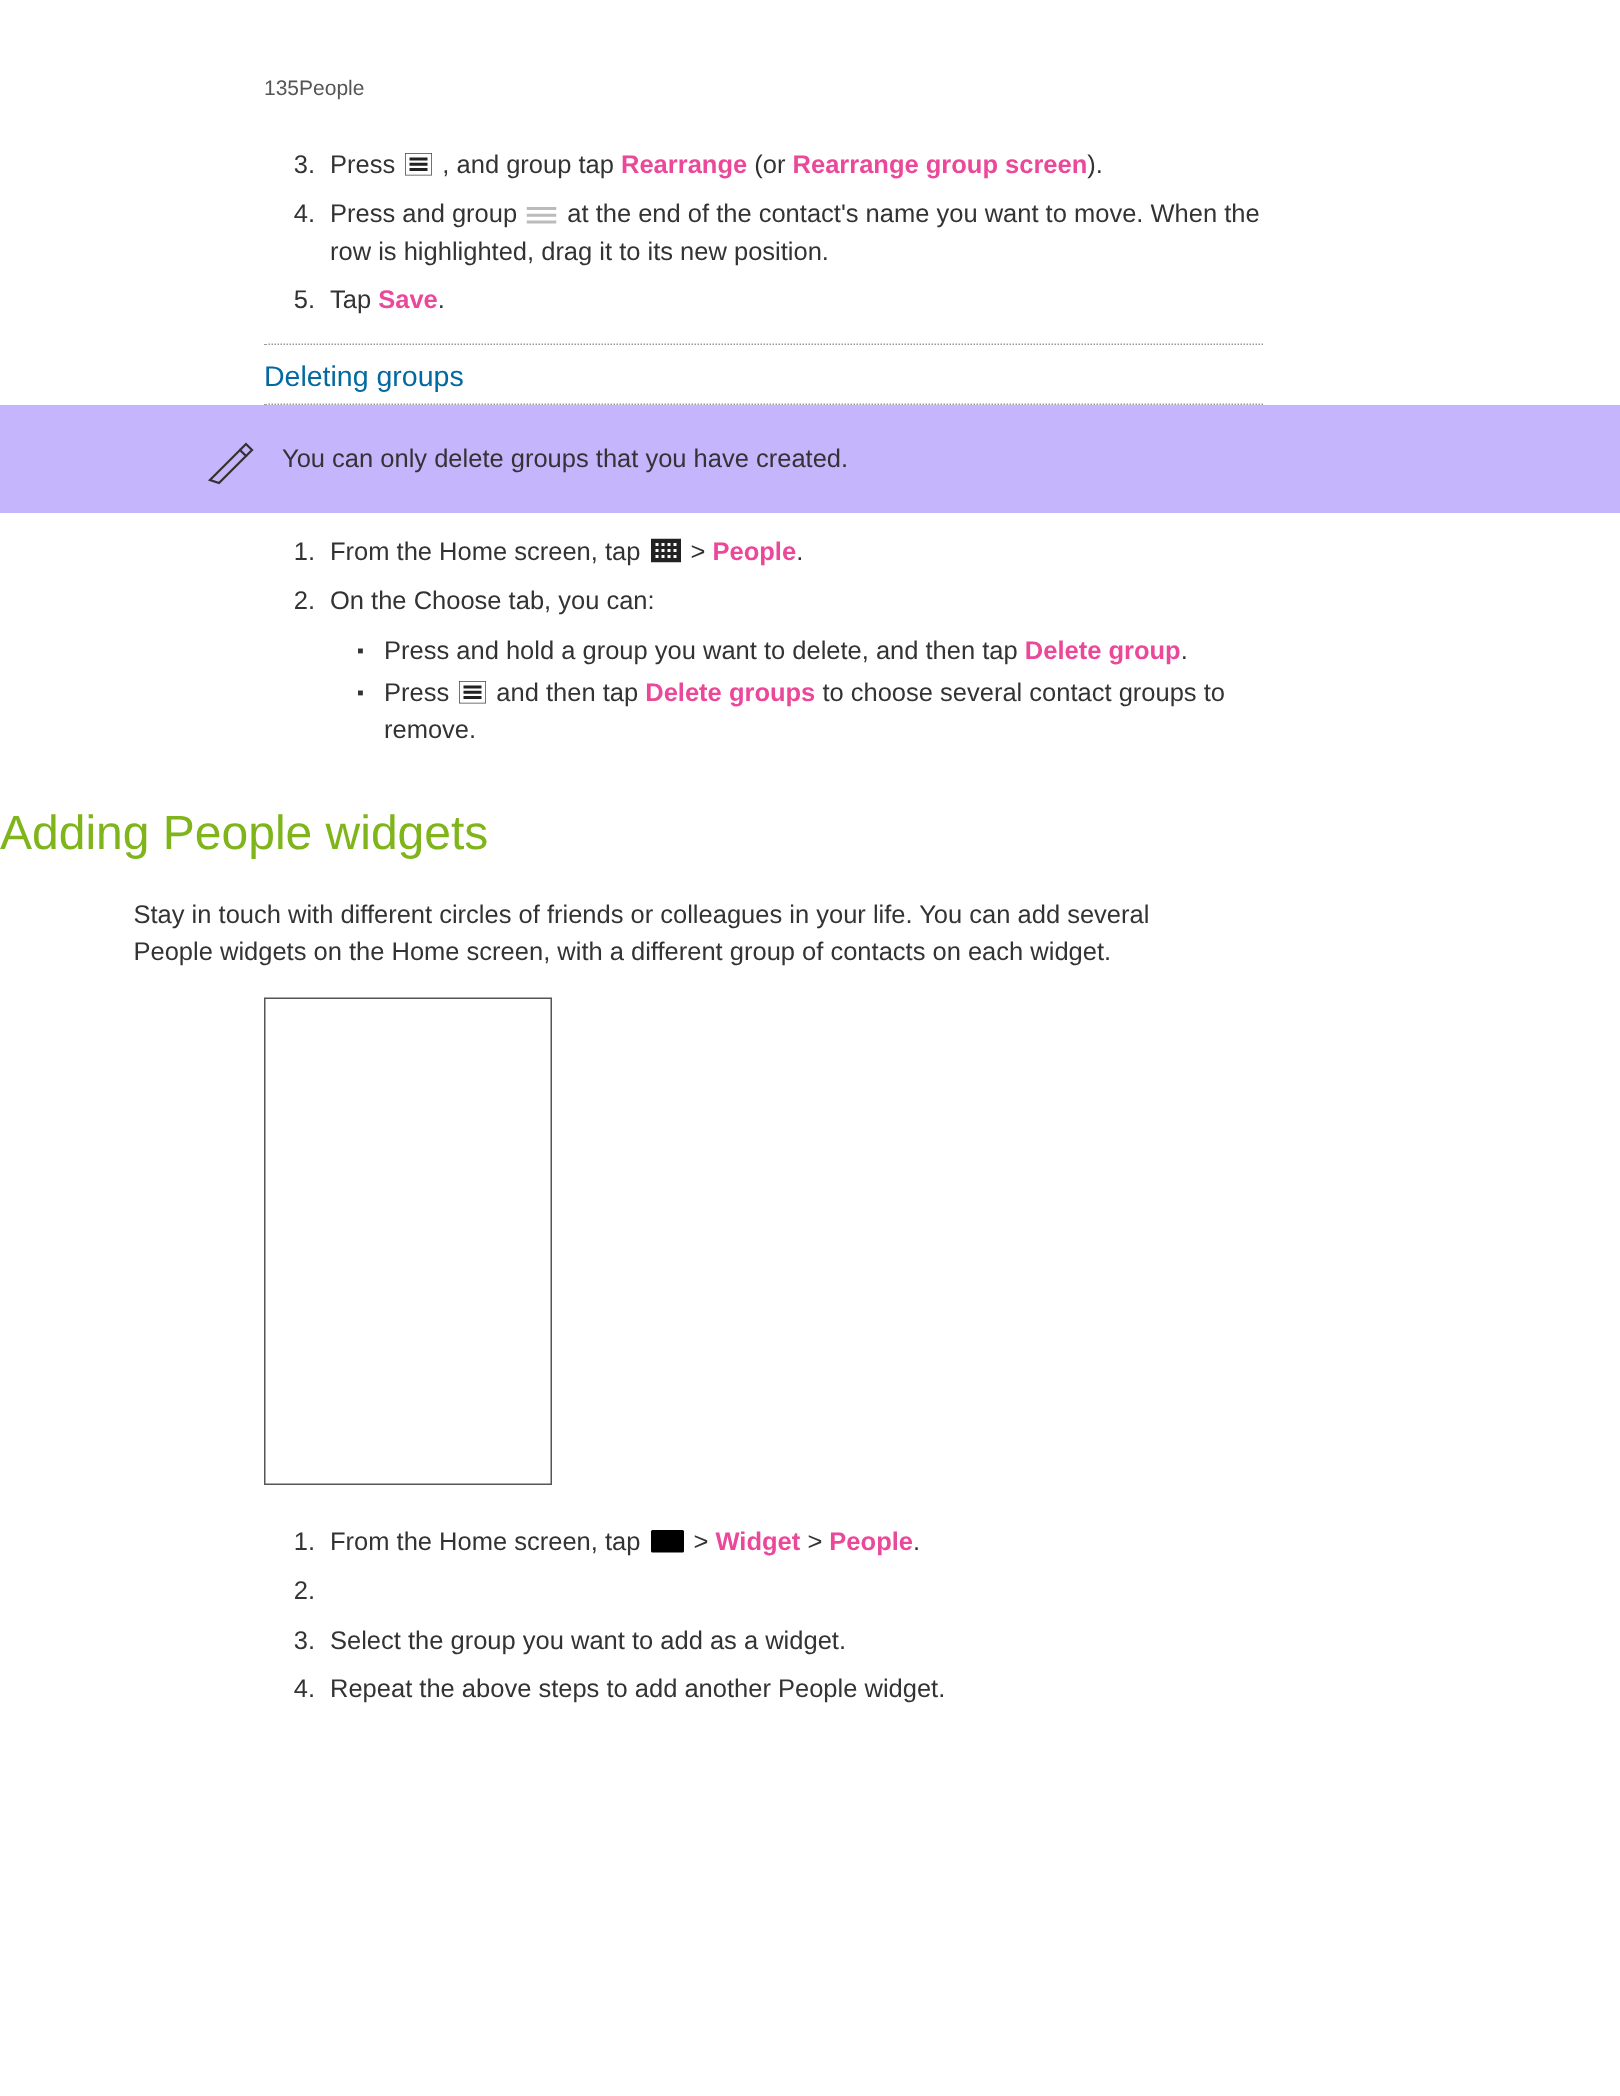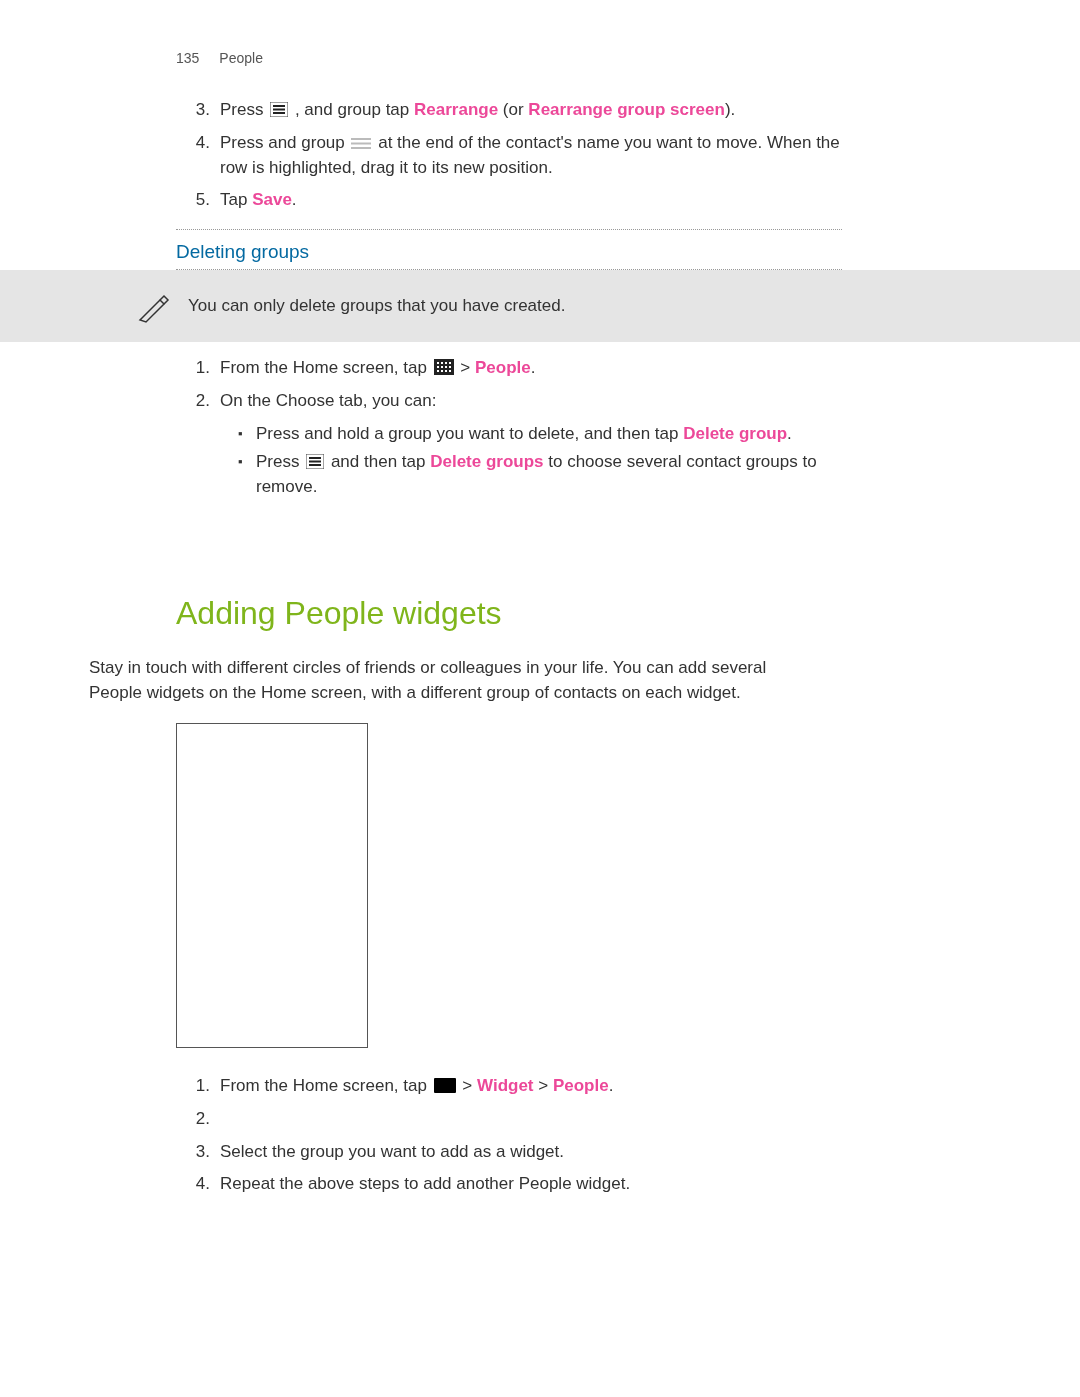--- a/index.html
+++ b/index.html
@@ -10,21 +10,20 @@
     width: 1080px;
     font-size: 17px;
     line-height: 1.45;
   }
   .page {
     padding: 48px 0 120px 0;
   }
   .header-row {
     display: flex;
     align-items: baseline;
-    gap: 20px;
     padding-left: 176px;
     font-size: 14px;
     color: #555;
     margin-bottom: 30px;
   }
   .ol {
     list-style: none;
     padding-left: 176px;
   }
   .ol > li {
@@ -88,41 +87,40 @@
     padding-bottom: 4px;
     position: relative;
   }
   .dotted-bottom {
     border-top: 1px dotted #999;
     margin-left: 176px;
     margin-right: 238px;
     height: 1px;
   }
   .note-box {
-    background: #e5e5e5;
+    background: #c4b5fd;
     display: flex;
     align-items: center;
     padding: 18px 238px 18px 136px;
     margin: 0 0 14px 0;
   }
   .note-box .pen {
     width: 40px;
     flex-shrink: 0;
     padding-top: 2px;
   }
   .note-box .pen svg { display:block; }
   .note-box .msg {
     padding-left: 12px;
   }
   h1.big {
     color: #7fb51b;
     font-weight: 400;
     font-size: 32px;
-    padding-left: 176px;
-    margin-top: 90px;
+    margin-top: 32px;
     margin-bottom: 20px;
   }
   .para {
     padding-left: 89px;
     padding-right: 260px;
     margin-bottom: 18px;
   }
   .widget-placeholder {
     margin-left: 176px;
     width: 192px;

